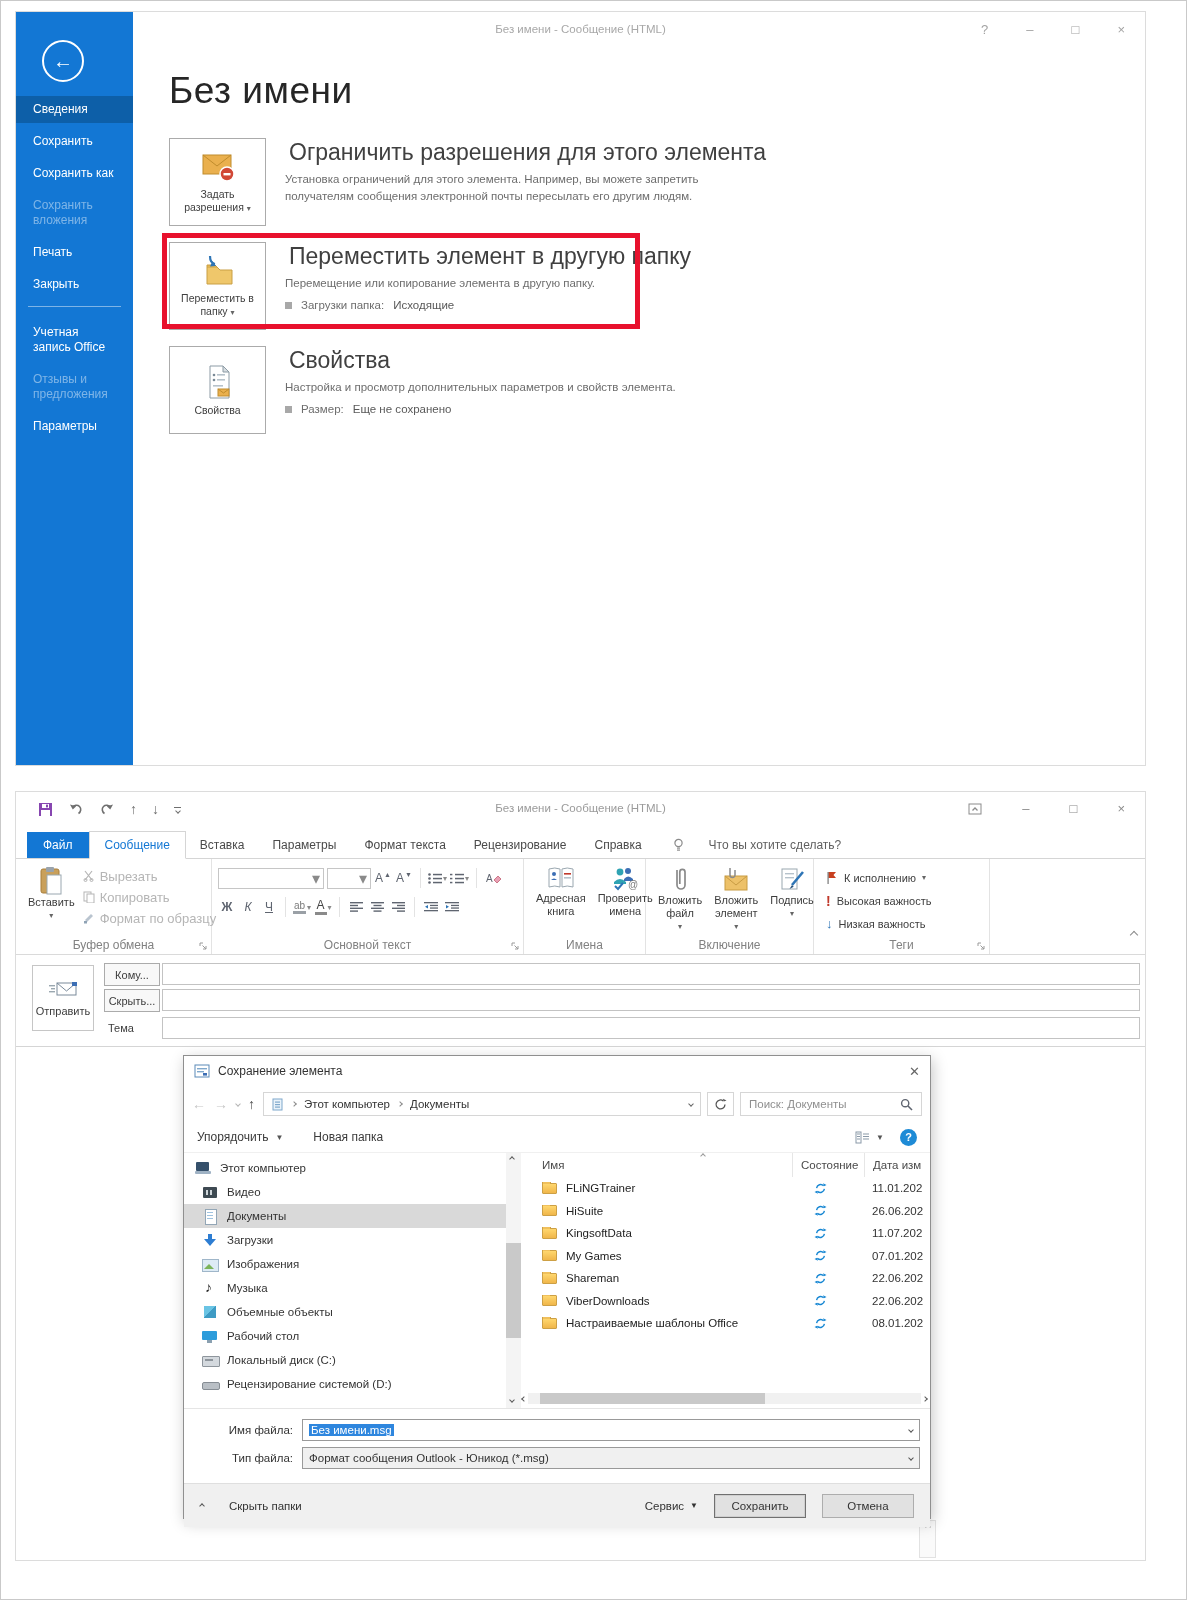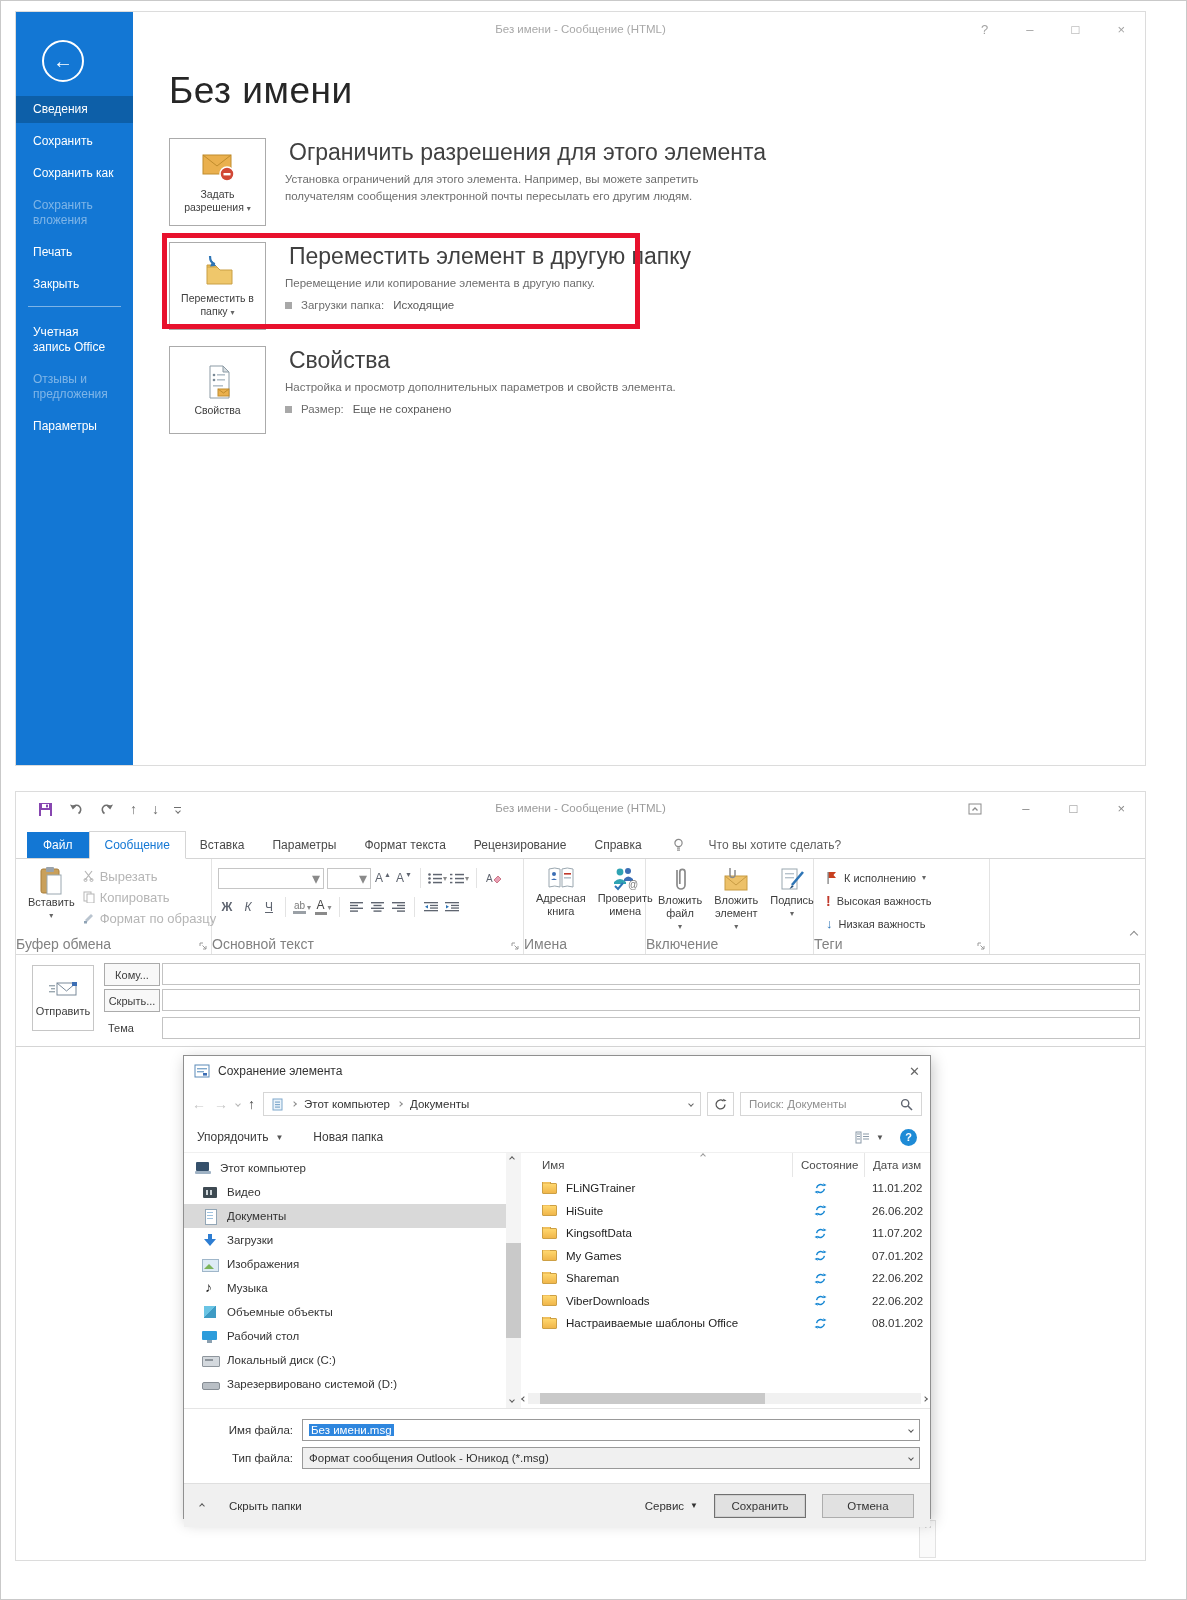--- a/index.html
+++ b/index.html
@@ -56,21 +56,21 @@
 
   .tabrow{position:absolute;left:0;top:38px;right:0;height:29px;display:flex;align-items:flex-end;padding-left:11px;
     font-size:12px;color:#4a4a4a;border-bottom:1px solid #d5d5d5;}
   .tab{padding:6px 14px;cursor:default;}
   .tab.file{background:#1377D4;color:#fff;padding:6px 16px;}
   .tab.active{background:#fff;color:#1377D4;border:1px solid #d5d5d5;border-bottom:1px solid #fff;margin-bottom:-1px;padding:6px 15px;}
   .tellme{display:flex;align-items:center;gap:24px;color:#5f5f5f;margin-left:16px;padding-bottom:6px;}
 
   .ribbon{position:absolute;left:0;top:67px;right:0;height:96px;display:flex;border-bottom:1px solid #dadada;background:#fff;}
   .rgroup{position:relative;border-right:1px solid #e3e3e3;padding:5px 4px 17px 6px;display:flex;}
-  .rg-label{position:absolute;bottom:2px;left:0;right:0;font-size:14px;color:#828282;}
+  .rg-label{position:absolute;bottom:2px;left:0;right:0;text-align:center;font-size:12px;color:#828282;}
   .rg-launch{position:absolute;bottom:3px;right:3px;color:#9a9a9a;}
   .bigbtn{display:flex;flex-direction:column;align-items:center;justify-content:flex-start;padding:2px 6px;
     font-size:11px;color:#3d3d3d;line-height:13px;text-align:center;}
   .bigbtn .dd{font-size:8px;color:#666;}
   .minicol{display:flex;flex-direction:column;justify-content:flex-start;gap:3px;padding-top:3px;margin-left:2px;}
   .minirow{display:flex;align-items:center;gap:5px;font-size:13px;color:#b5b5b5;height:18px;white-space:nowrap;}
   .fontgrid{display:flex;flex-direction:column;gap:5px;padding-top:2px;}
   .frow{display:flex;align-items:center;gap:3px;height:24px;}
   .combo{height:21px;border:1px solid #c6c6c6;display:flex;align-items:center;justify-content:flex-end;padding:0 3px;color:#8a8a8a;}
   .fsep{width:1px;height:20px;background:#e3e3e3;margin:0 4px;}
@@ -709,21 +709,21 @@
               <span>Рабочий стол</span>
             </div>
 
             <div class="titem">
               <span class="ti disk"></span>
               <span>Локальный диск (C:)</span>
             </div>
 
             <div class="titem">
               <span class="ti sysdisk"></span>
-              <span>Зарезервировано системой (D:)</span>
+              <span>Рецензирование системой (D:)</span>
             </div>
 
         </div>
         <div class="tree-scroll">
           <span class="ts-up chev u sm"></span>
           <div class="ts-thumb"></div>
           <span class="ts-dn chev d sm"></span>
         </div>
 
         <div class="flist">

